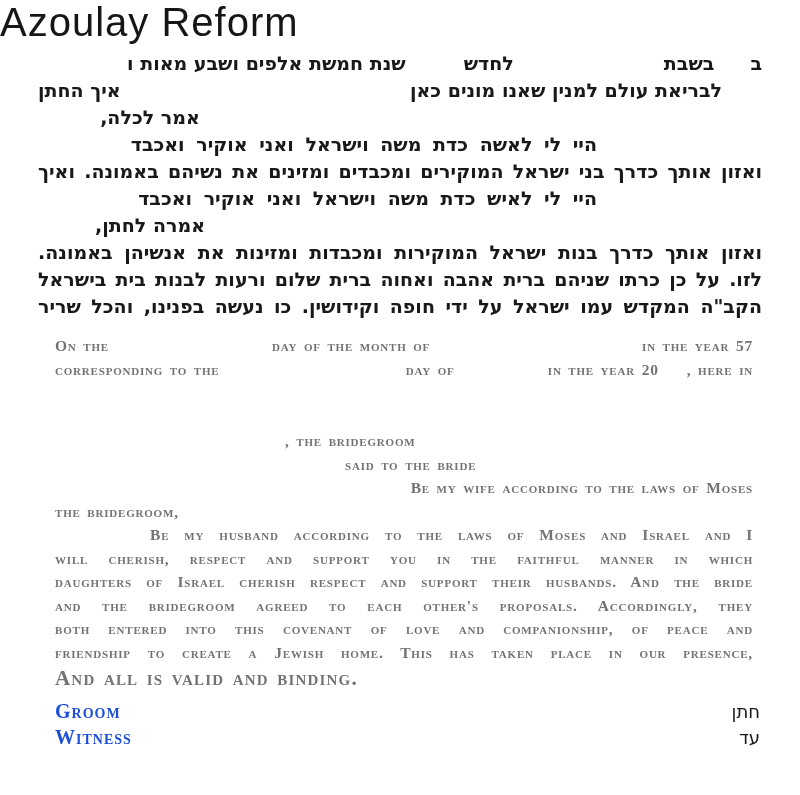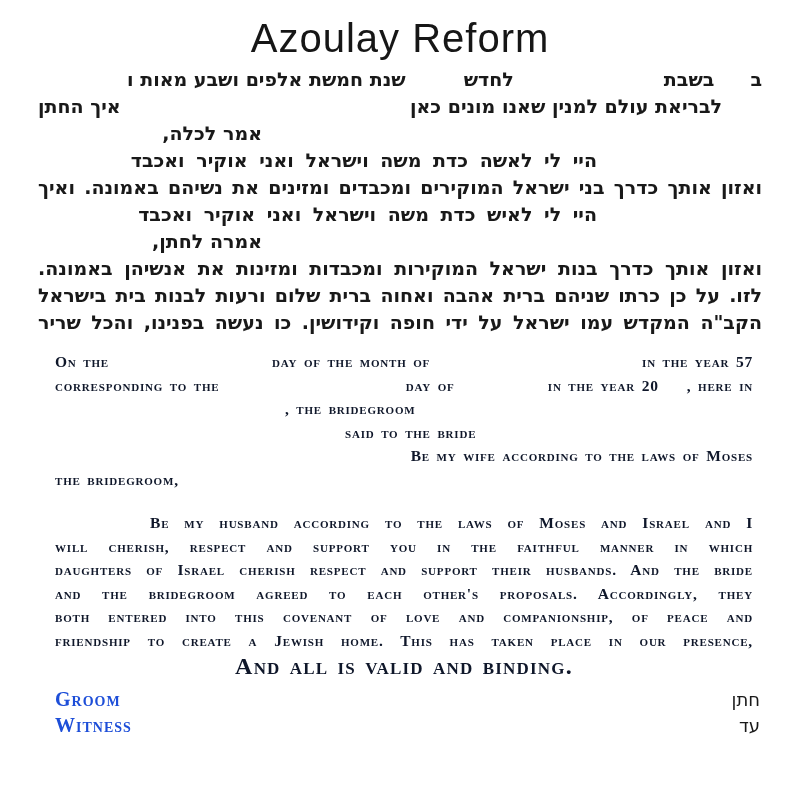--- a/index.html
+++ b/index.html
@@ -6,26 +6,25 @@
   #page{
     position:relative;
     width:800px;height:795px;
     background:#ffffff;
     color:#111111;
     overflow:hidden;
     font-family:"Liberation Serif", serif;
   }
   
   .title{
-    text-align:center;
     font-family:"Liberation Sans", sans-serif;
     font-size:40px;
     font-weight:500;
     letter-spacing:1px;
-    padding-top:16px;
+    padding-top:0;
     line-height:44px;
     color:#161616;
   }
   
   .heb{
     direction:rtl;
     font-family:"DejaVu Sans", sans-serif;
     font-weight:bold;
     font-size:19px;
     color:#191919;
@@ -41,57 +40,57 @@
     text-align:justify;
     text-align-last:justify;
     white-space:normal;
     overflow:hidden;
   }
   .hflex{display:flex;align-items:baseline;}
   .sp36{width:36px;flex:none;}
   .sp150{width:150px;flex:none;}
   .sp58{width:58px;flex:none;}
   .grow{flex:1;}
-  .ind1{padding-right:500px;}
+  .ind1{padding-right:500px;text-align:center;}
   .ind2{padding-right:165px;word-spacing:5px;}
   .l2start{margin-right:40px;}
   
   .eng{
     margin:14px 47px 0 55px;
     font-family:"Liberation Serif", serif;
     font-variant:small-caps;
     font-weight:bold;
     font-size:15.5px;
     letter-spacing:0.8px;
     word-spacing:2px;
-    color:#0f172a;
+    color:#737373;
   }
   .eline{
     height:23.5px;
     line-height:23.5px;
     white-space:nowrap;
   }
   .eline.just{
     text-align:justify;
     text-align-last:justify;
     white-space:normal;
     overflow:hidden;
   }
   .eflex{display:flex;align-items:baseline;}
   .f10{flex:10;}
   .f13{flex:13;}
   .f20{flex:20;}
   .fgap28{width:28px;flex:none;}
-  .indent230{padding-left:230px;}
+  .indent230{padding-left:230px;margin-top:48px;}
   .indent290{padding-left:290px;}
-  .indent95{padding-left:95px;margin-top:20px;}
+  .indent95{padding-left:95px;}
   .tright{text-align:right;}
   .closing{
-    text-align:center;
-    font-size:24px;
+    text-align:left;
+    font-size:21px;
     height:28px;line-height:28px;
     letter-spacing:1.2px;
   }
   
   .sigs{margin:8px 40px 0 55px;}
   .sigrow{
     display:flex;
     justify-content:space-between;
     align-items:baseline;
     height:26px;

